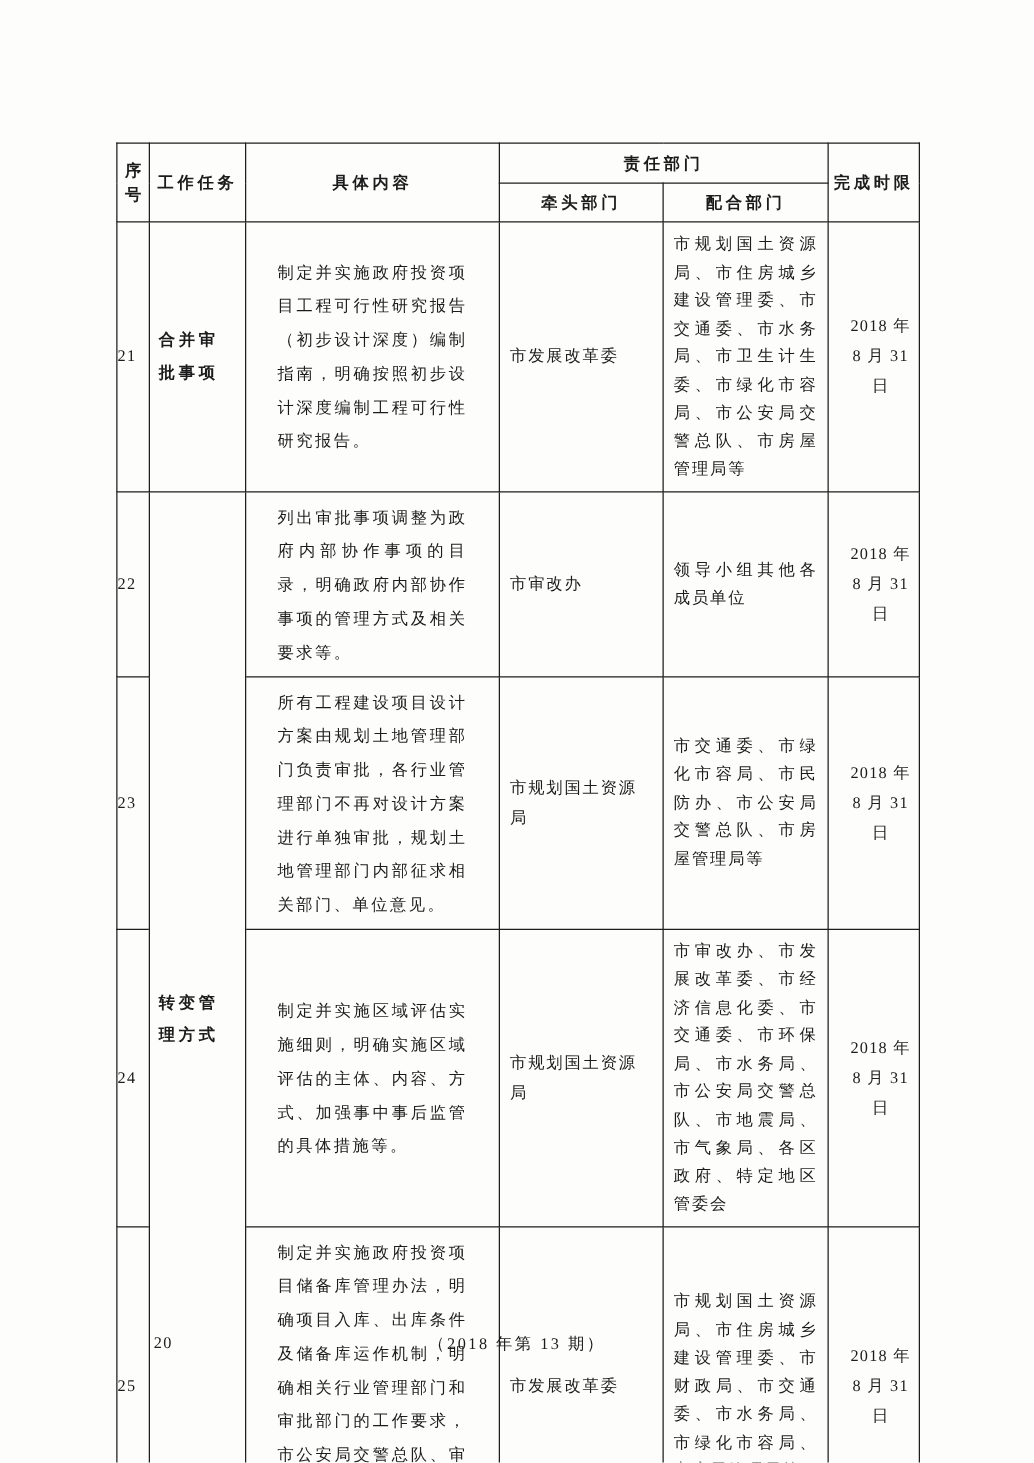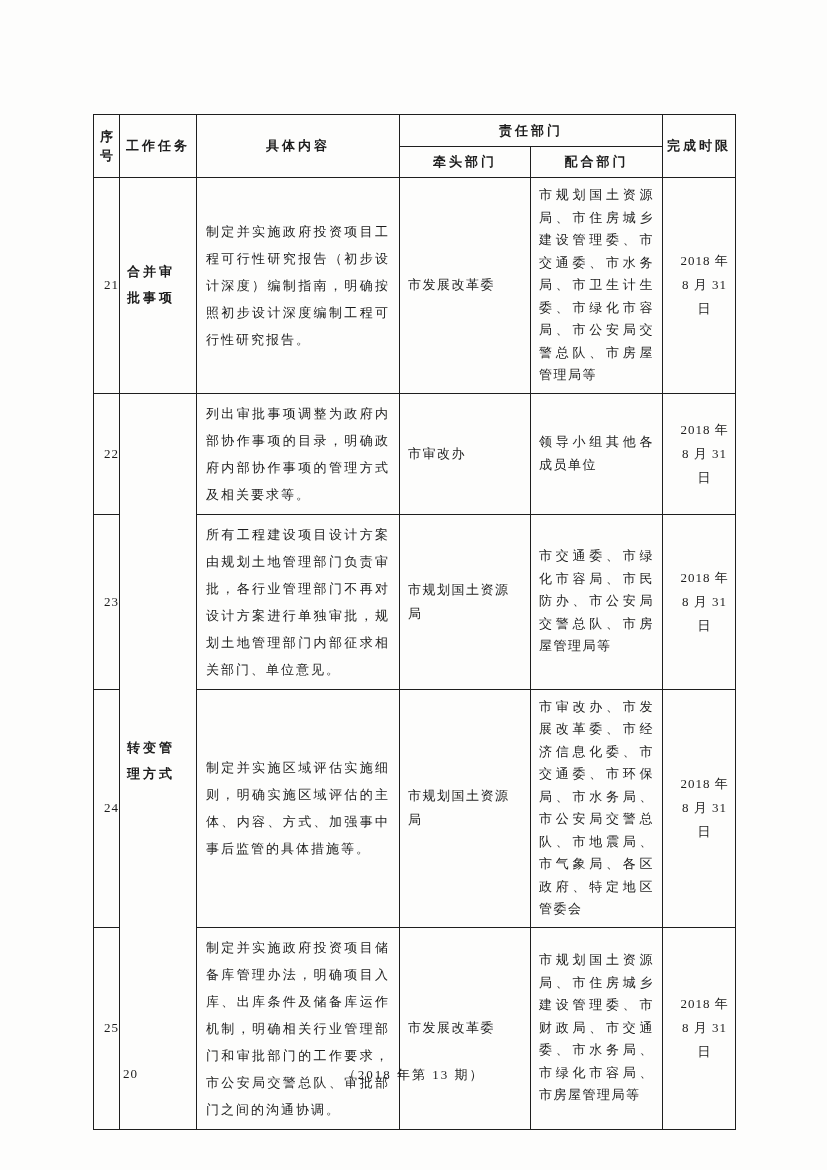--- a/index.html
+++ b/index.html
@@ -33,34 +33,34 @@
   thead th {
     font-family: "Liberation Sans", "DejaVu Sans", sans-serif;
     font-weight: bold;
     text-align: center;
     letter-spacing: 3px;
     padding: 2px;
     line-height: 20px;
   }
   th.h-no { letter-spacing: 0; line-height: 19px; }
   td.c-no {
-    text-align: right;
+    text-align: left;
     font-size: 12.5px;
     letter-spacing: 1px;
   }
   td.c-task {
     font-family: "Liberation Sans", "DejaVu Sans", sans-serif;
     font-weight: bold;
     padding: 4px 7px;
     letter-spacing: 3px;
     line-height: 26px;
     text-align: left;
   }
   td.c-content {
-    padding: 6px 9px;
+    padding: 6px 25px;
     text-align: justify;
     letter-spacing: 2px;
     line-height: 27px;
     margin-left: 36px;
   }
   td.c-lead {
     padding: 4px 8px;
     text-align: left;
     letter-spacing: 1.5px;
     line-height: 24px;

